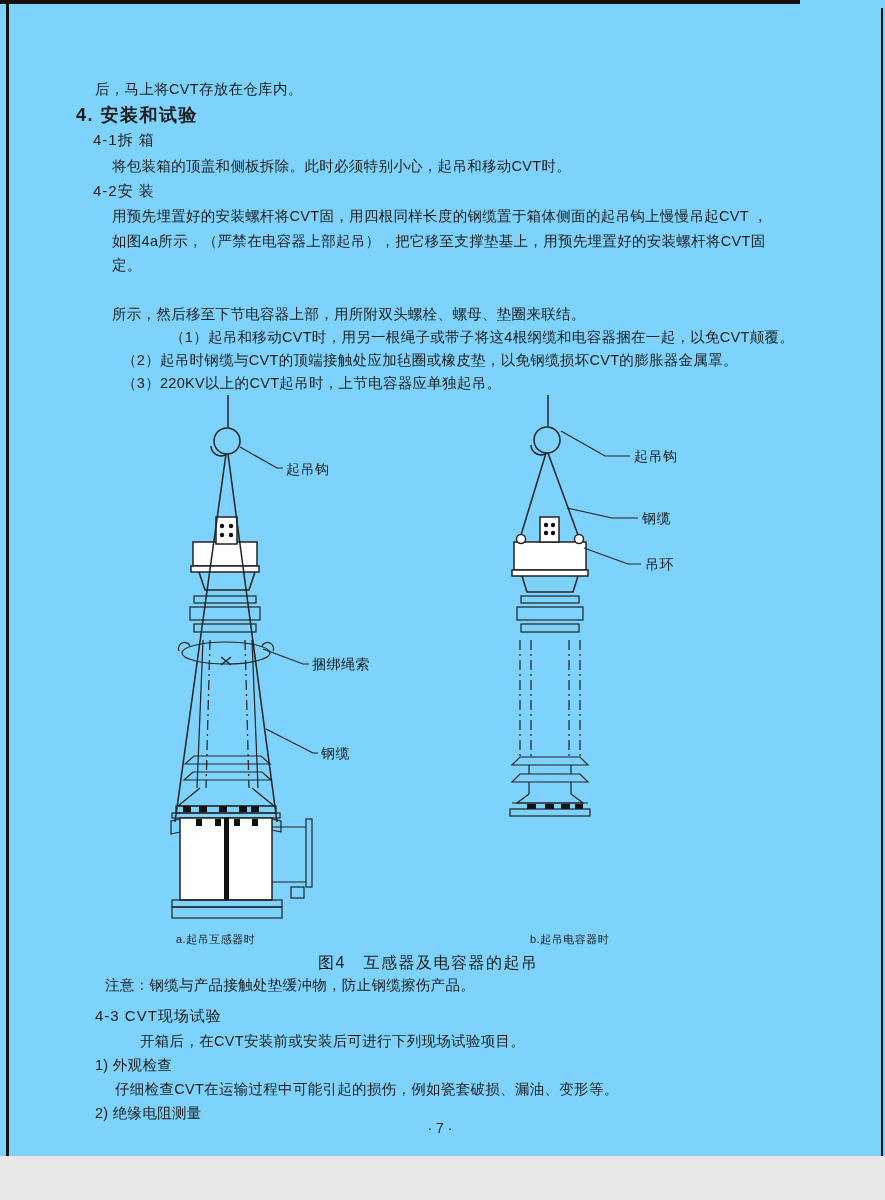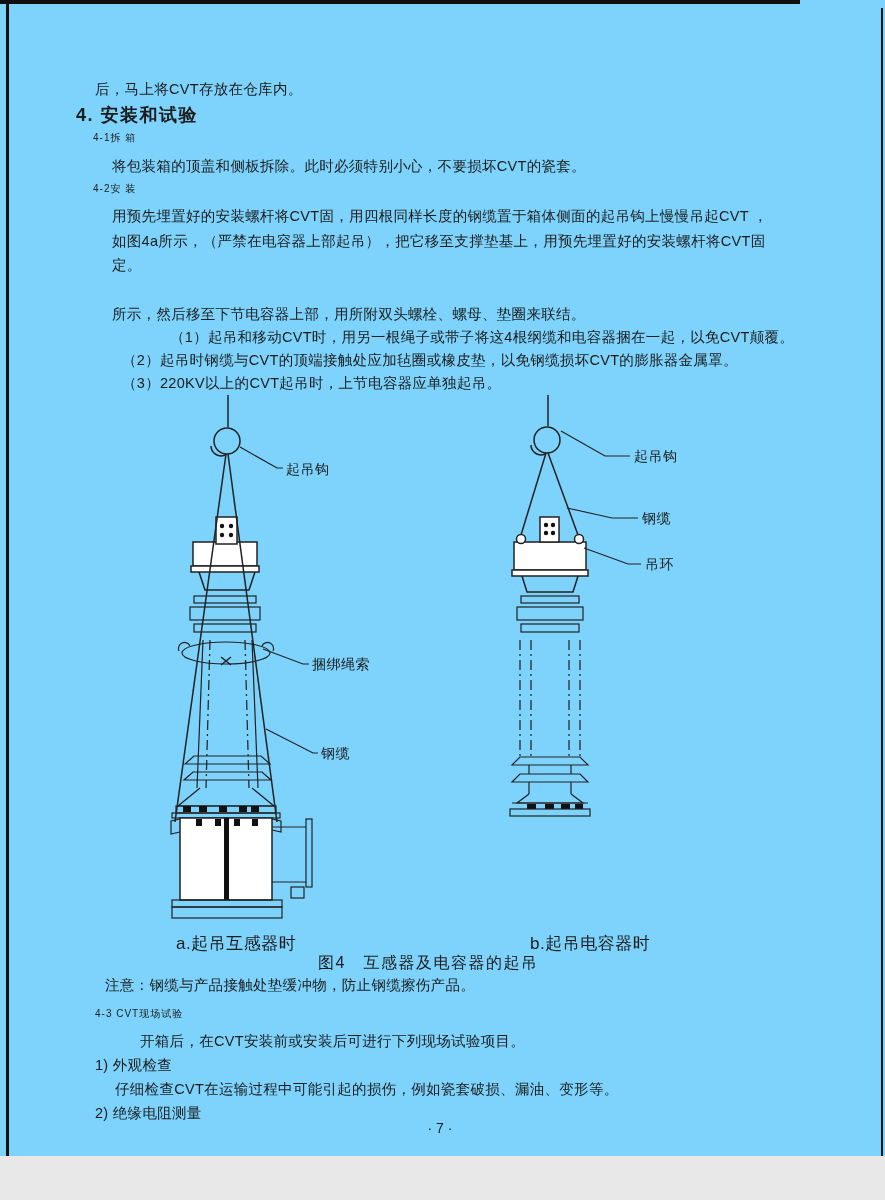--- a/index.html
+++ b/index.html
@@ -4,23 +4,23 @@
 <style>
   html,body { margin:0; padding:0; background:#e8e8e8; }
   .page {
     position:relative; width:885px; height:1156px; margin:0 auto;
     background:#7dd3fc; overflow:hidden;
     font-family:"Liberation Sans","DejaVu Sans",sans-serif;
     color:#1c1c1c;
   }
   .t { position:absolute; white-space:nowrap; font-size:14.5px; letter-spacing:0.3px; color:#1c1c1c; }
   .h-main { font-size:18px; font-weight:600; letter-spacing:1.5px; }
-  .h-sub  { font-size:10px; letter-spacing:1px; }
+  .h-sub  { font-size:15px; letter-spacing:1px; }
   .fig-label { position:absolute; white-space:nowrap; font-size:14px; letter-spacing:0.5px; }
-  .fig-caption { font-size:17px; letter-spacing:0.5px; }
+  .fig-caption { font-size:11px; letter-spacing:0.5px; }
   .fig-caption-main { font-size:16px; letter-spacing:1.5px; }
   .page-num { position:absolute; font-size:14px; text-align:center; }
   .frame { position:absolute; background:#101010; }
   svg.draw { position:absolute; left:0; top:0; }
   .ln   { stroke:#222; stroke-width:1.5; fill:none; }
   .ln-thin { stroke:#222; stroke-width:1.2; fill:none; }
   .chain { stroke:#2a2a2a; stroke-width:1.3; fill:none; stroke-dasharray:10 4 2 4; }
   .solid-black { fill:#111; stroke:none; }
   .wht { fill:#fff; stroke:#222; stroke-width:1.5; }
 </style>
@@ -30,21 +30,21 @@
 <div class="page">
 
   <div class="frame" style="left:0;top:0;width:800px;height:4px;"></div>
   <div class="frame" style="left:6px;top:2px;width:3px;height:1196px;"></div>
   <div class="frame" style="left:881px;top:8px;width:2px;height:1190px;"></div>
   <div class="frame" style="left:0;top:1190px;width:885px;height:10px;"></div>
 
   <div class="t" style="left:95px;top:80px;">后，马上将CVT存放在仓库内。</div>
   <div class="t h-main" style="left:76px;top:103px;">4. 安装和试验</div>
   <div class="t h-sub" style="left:93px;top:131px;">4-1拆 箱</div>
-  <div class="t" style="left:112px;top:157px;">将包装箱的顶盖和侧板拆除。此时必须特别小心，不要损坏CVT的瓷套。</div>
+  <div class="t" style="left:112px;top:157px;">将包装箱的顶盖和侧板拆除。此时必须特别小心，起吊和移动CVT时。</div>
   <div class="t h-sub" style="left:93px;top:182px;">4-2安 装</div>
   <div class="t" style="left:112px;top:207px;">用预先埋置好的安装螺杆将CVT固，用四根同样长度的钢缆置于箱体侧面的起吊钩上慢慢吊起CVT ，</div>
   <div class="t" style="left:112px;top:232px;">如图4a所示，（严禁在电容器上部起吊），把它移至支撑垫基上，用预先埋置好的安装螺杆将CVT固</div>
   <div class="t" style="left:112px;top:256px;">定。</div>
   <div class="t" style="left:112px;top:305px;">所示，然后移至下节电容器上部，用所附双头螺栓、螺母、垫圈来联结。</div>
   <div class="t" style="left:122px;top:328px;margin-left:48px;">（1）起吊和移动CVT时，用另一根绳子或带子将这4根纲缆和电容器捆在一起，以免CVT颠覆。</div>
   <div class="t" style="left:122px;top:351px;">（2）起吊时钢缆与CVT的顶端接触处应加毡圈或橡皮垫，以免钢缆损坏CVT的膨胀器金属罩。</div>
   <div class="t" style="left:122px;top:374px;">（3）220KV以上的CVT起吊时，上节电容器应单独起吊。</div>
 
   <svg class="draw" width="885" height="1200" viewBox="0 0 885 1200">

